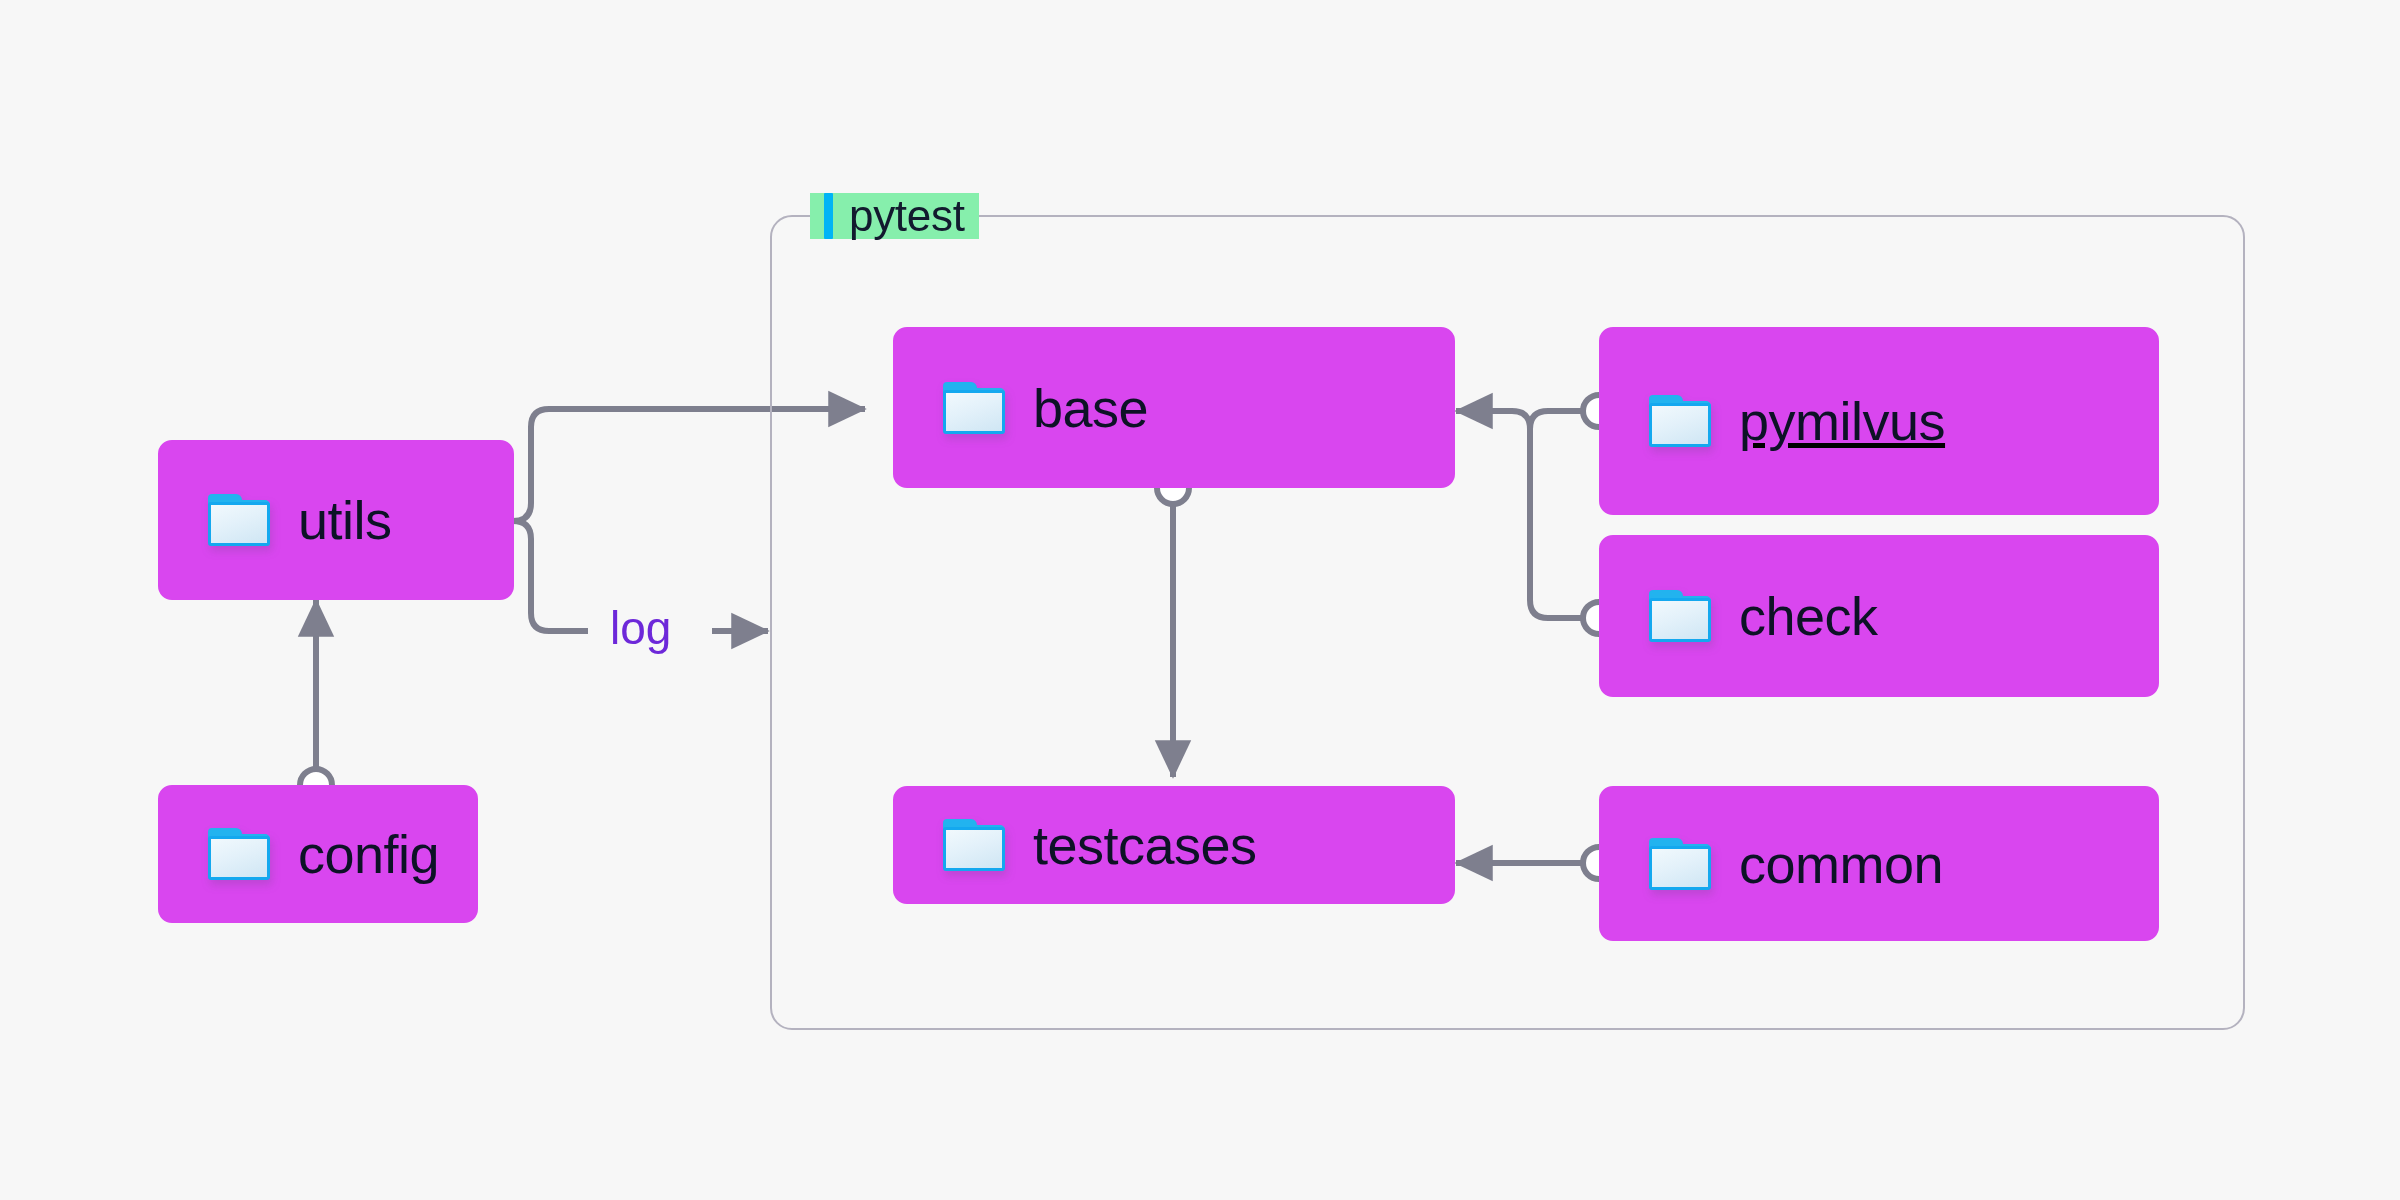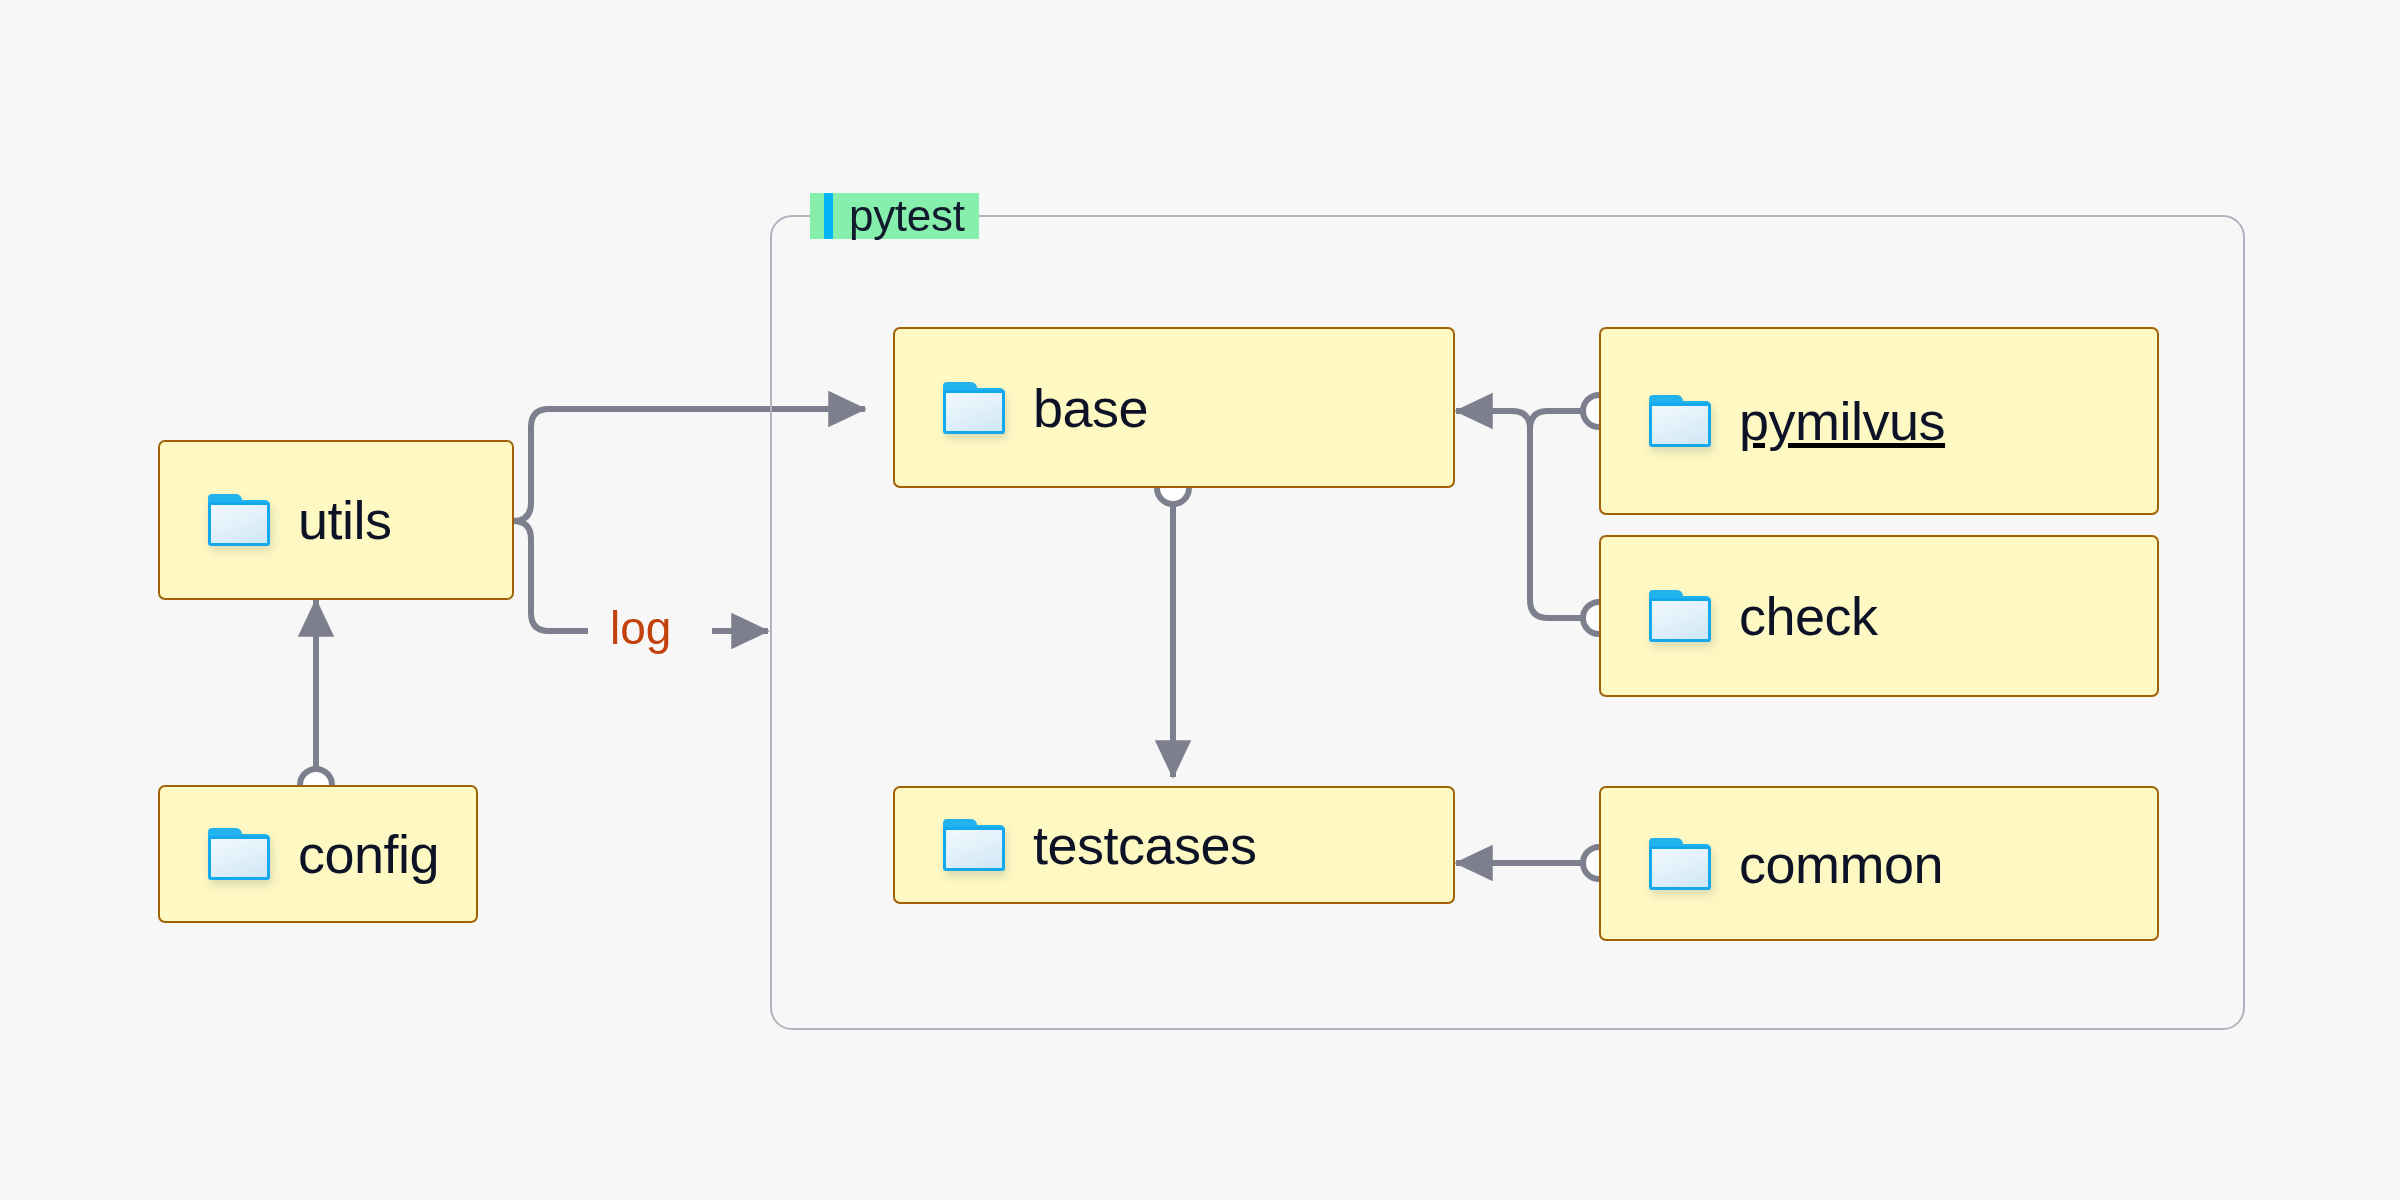--- a/index.html
+++ b/index.html
@@ -8,23 +8,23 @@
     background:#f7f7f7;
     font-family:"Liberation Sans","DejaVu Sans",sans-serif;
     overflow:hidden;
     position:relative;
   }
   #stage{position:absolute;inset:0;width:2400px;height:1200px;}
   svg.layer{position:absolute;left:0;top:0;width:2400px;height:1200px;}
 
   .node{
     position:absolute;
-    background:#fef9c3;
-    border:2px solid #a16207;
-    border-radius:7px;
+    background:#d946ef;
+    border:2px solid #d946ef;
+    border-radius:14px;
     box-sizing:border-box;
     display:flex;
     align-items:center;
     z-index:3;
   }
   .node-inner{display:flex;align-items:center;gap:28px;padding-left:48px;}
   .node-label{
     font-size:54px;
     color:#0d1226;
     letter-spacing:-0.5px;
@@ -61,21 +61,21 @@
     background:#86efac;
     padding:0 14px;
     z-index:4;
   }
   .group-bar{width:9px;height:46px;background:#00b4f5;border-radius:1px;}
   .group-name{font-size:44px;color:#121a2e;letter-spacing:-0.3px;line-height:1;}
 
   .edge-label{
     position:absolute;
     font-size:46px;
-    color:#c2410c;
+    color:#6d28d9;
     background:#f7f7f7;
     padding:0 10px;
     z-index:4;
     line-height:1;
     white-space:nowrap;
   }
 </style>
 </head>
 <body>
 

